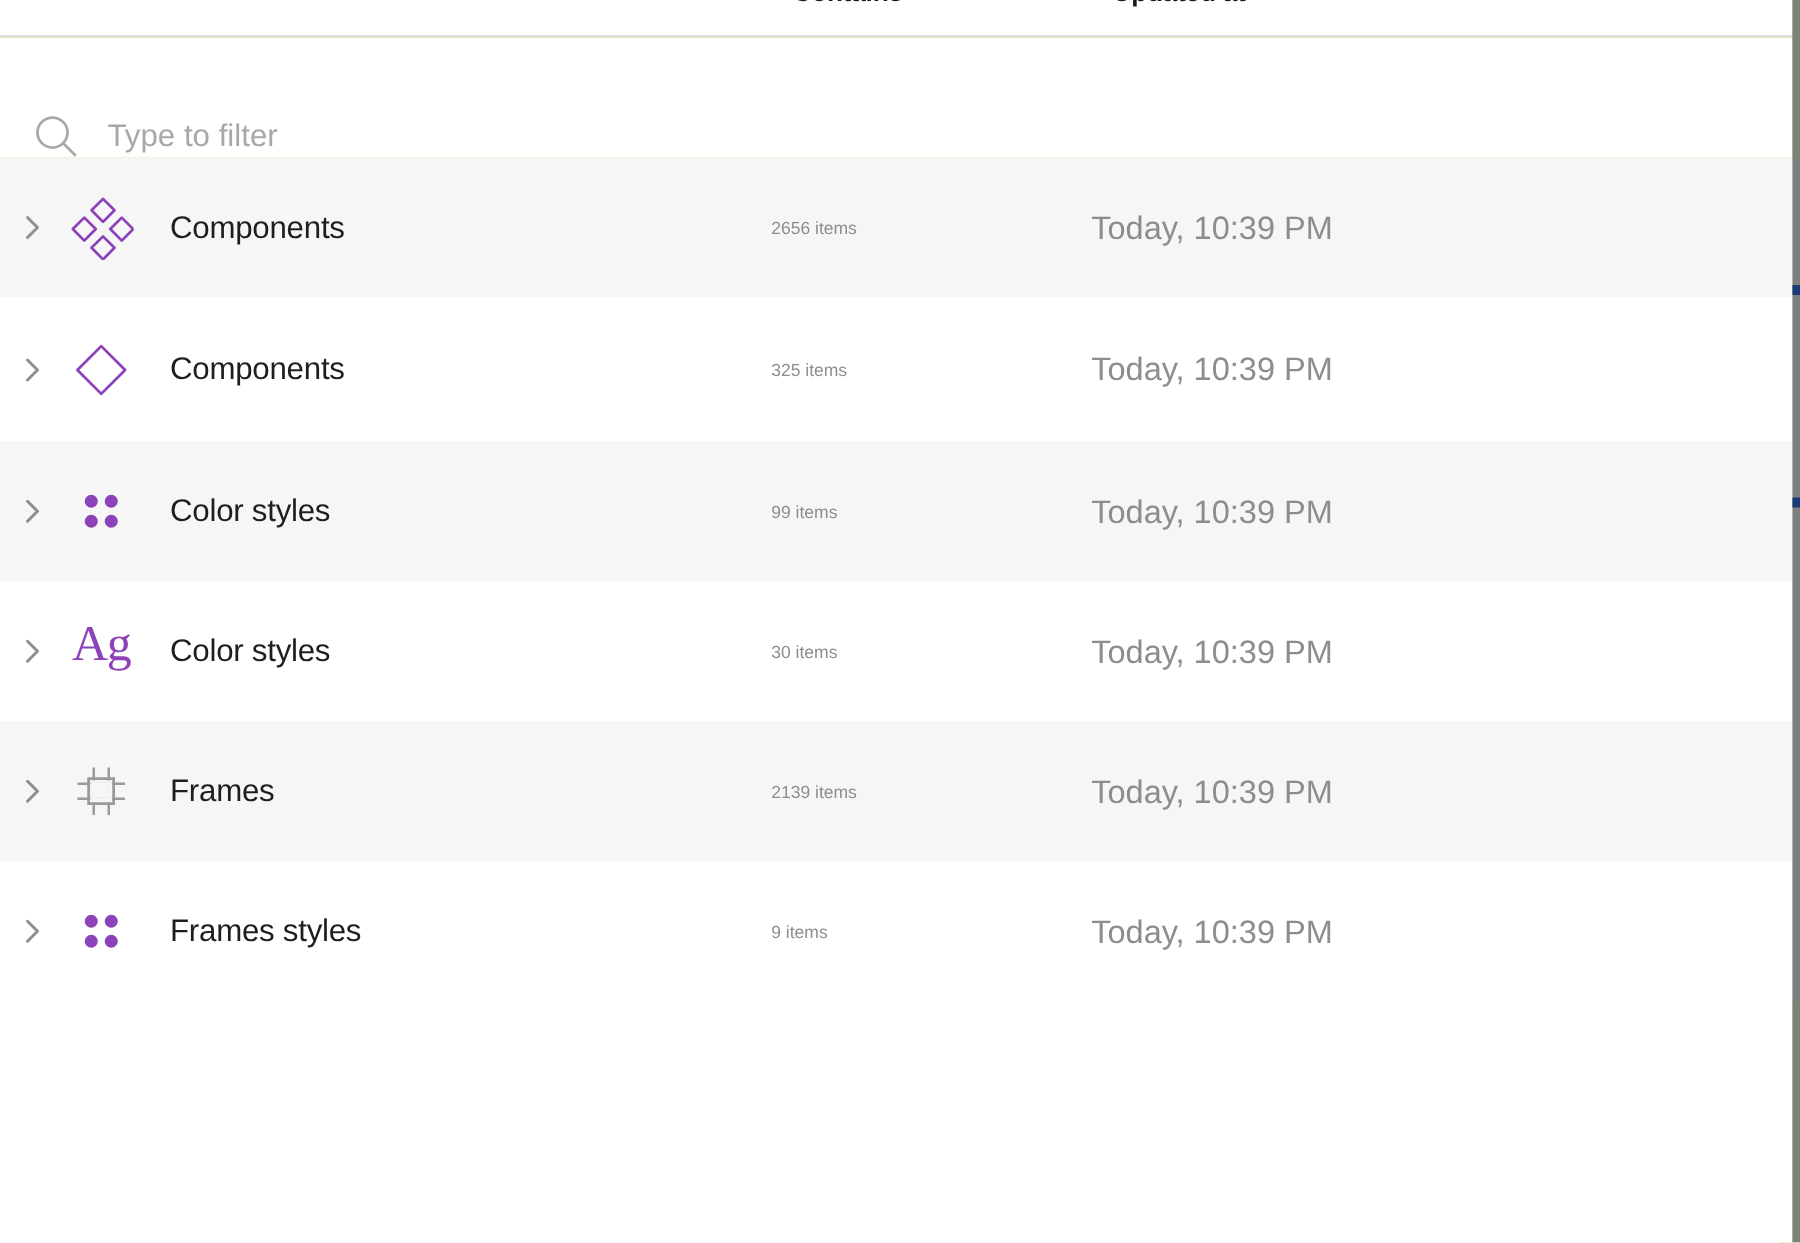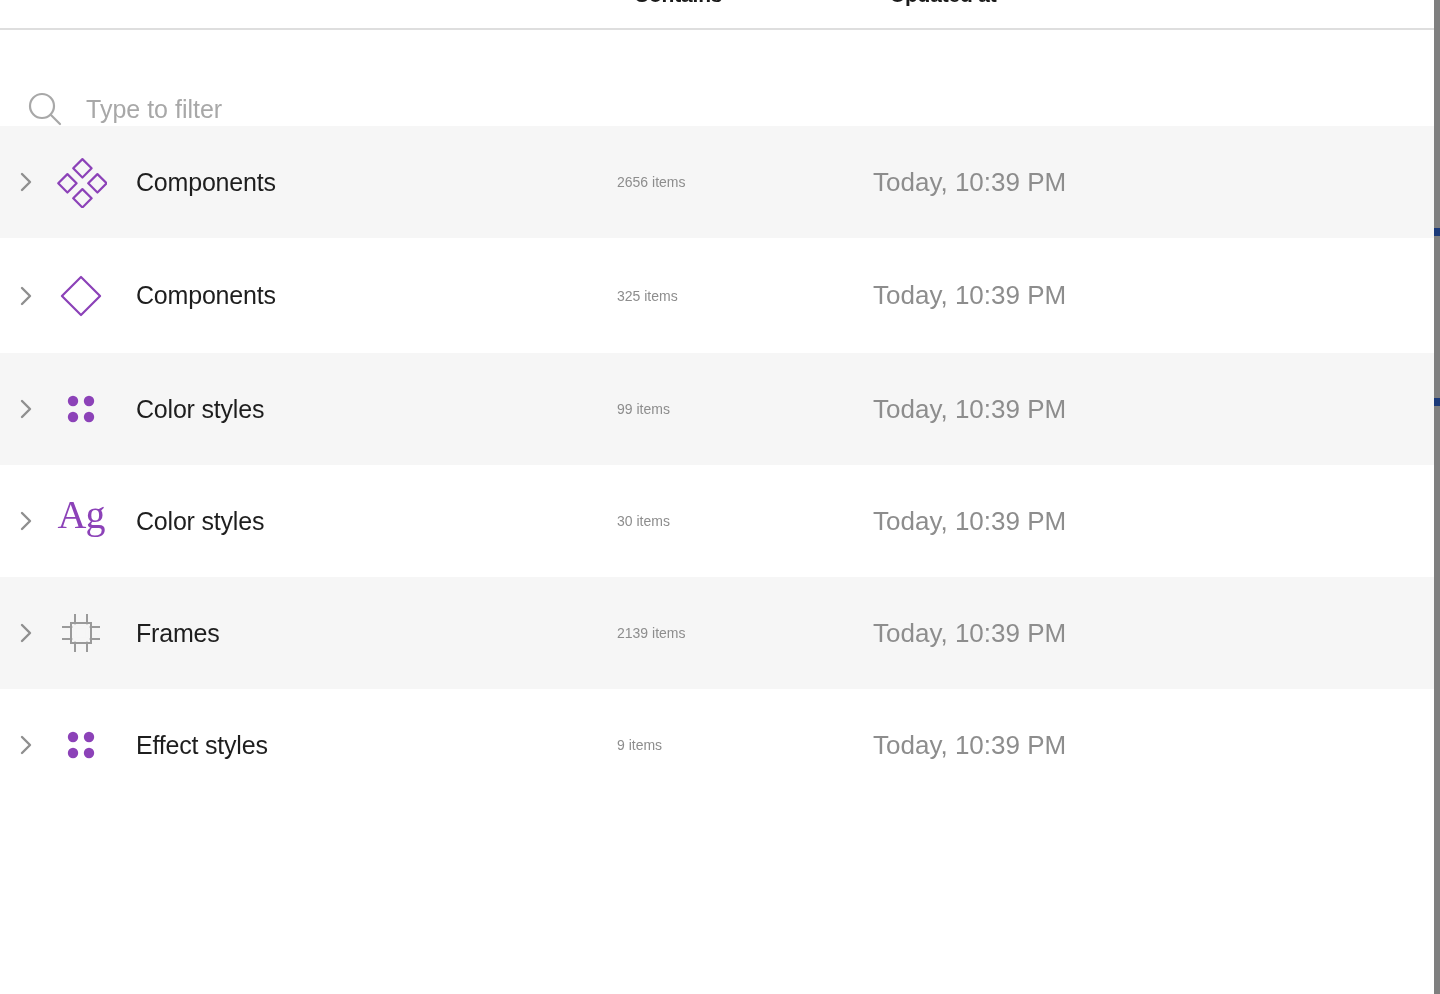--- a/index.html
+++ b/index.html
@@ -320,21 +320,21 @@
       <span class="row-icon">
         <svg width="52" height="52" viewBox="0 0 52 52">
           <g fill="#8c42b8">
             <circle cx="18" cy="18" r="5.2"></circle>
             <circle cx="34" cy="18" r="5.2"></circle>
             <circle cx="18" cy="34" r="5.2"></circle>
             <circle cx="34" cy="34" r="5.2"></circle>
           </g>
         </svg>
       </span>
-      <span class="row-name">Effect styles</span>
+      <span class="row-name">Frames styles</span>
       <span class="row-contains">9 items</span>
       <span class="row-updated">Today, 10:39 PM</span>
     </div>
 
   </div>
 
   <div class="edge-strip">
     <div class="edge-mark edge-mark-1"></div>
     <div class="edge-mark edge-mark-2"></div>
   </div>

